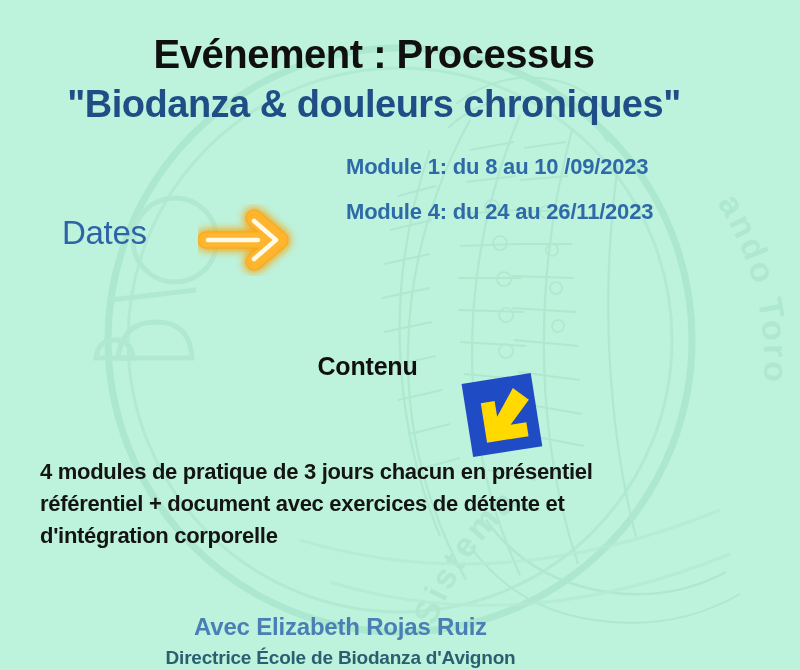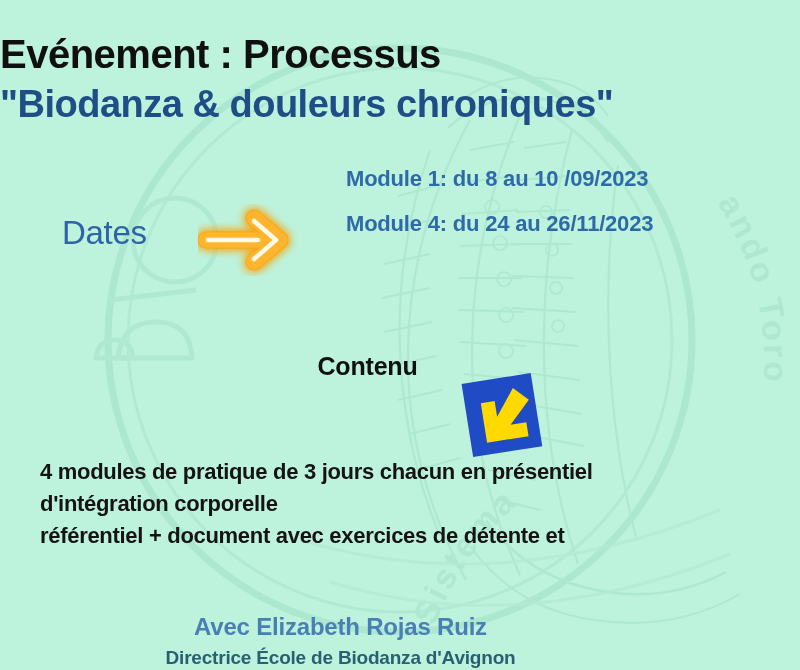--- a/index.html
+++ b/index.html
@@ -27,20 +27,22 @@
   }
   #watermark svg { display: block; width: 100%; height: 100%; }
 
   
   .layer { position: absolute; z-index: 2; }
 
   #title-block {
     top: 32px;
     left: 0;
     width: 684px;
+    text-align: center;
+    padding-left: 32px;
   }
   .title-main {
     margin: 0;
     font-size: 40px;
     font-weight: 700;
     letter-spacing: -0.5px;
     color: #101010;
     line-height: 1.12;
     white-space: nowrap;
   }
@@ -67,21 +69,21 @@
     left: 198px;
     top: 204px;
     width: 100px;
     height: 72px;
   }
   #arrow-right-wrap svg { display: block; width: 100%; height: 100%; }
 
   
   #modules {
     left: 346px;
-    top: 168px;
+    top: 156px;
     width: 420px;
   }
   .module-line {
     font-size: 22px;
     font-weight: 700;
     color: #2f6aa8;
     line-height: 1.0;
     margin-bottom: 23px;
     white-space: nowrap;
     letter-spacing: -0.2px;
@@ -260,22 +262,22 @@
     <svg viewBox="0 0 95 95" xmlns="http://www.w3.org/2000/svg" aria-hidden="true">
       <g transform="rotate(-9 47.5 47.5)">
         <rect x="12" y="10" width="70" height="74" fill="#1f4bc4"></rect>
         <path d="M 62 22 L 76 36 L 54 58 L 70 58 L 70 72 L 28 72 L 28 32 L 42 32 L 42 48 Z" fill="#ffd900"></path>
       </g>
     </svg>
   </div>
 
   <div class="layer" id="body-text">
     <span class="line">4 modules de pratique de  3 jours chacun  en présentiel</span>
+    <span class="line">référentiel + document avec exercices  de détente et</span>
     <span class="line">d'intégration corporelle</span>
-    <span class="line">référentiel + document avec exercices  de détente et</span>
   </div>
 
   <div class="layer" id="footer">
     <div class="footer-presenter">Avec Elizabeth Rojas Ruiz</div>
     <div class="footer-role">Directrice École de Biodanza d'Avignon</div>
   </div>
 
 </div>
 
 </body></html>

